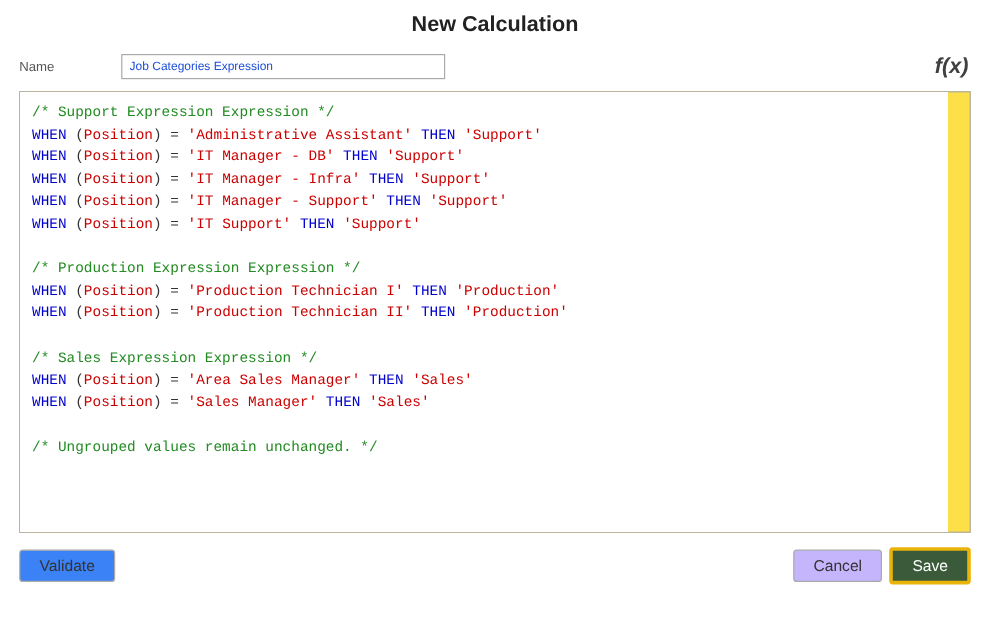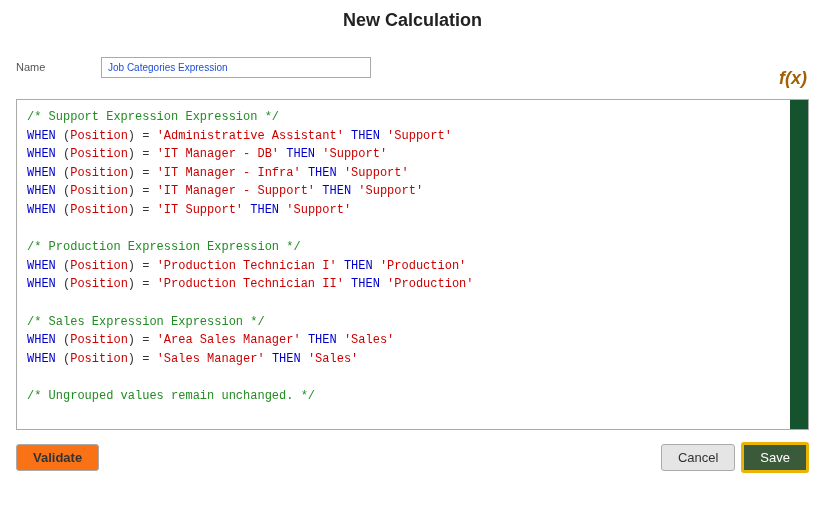--- a/index.html
+++ b/index.html
@@ -43,37 +43,36 @@
     }
     .name-input {
       width: 270px;
     }
     .desc-input {
       width: 660px;
       height: 34px;
     }
     .fx-icon {
       margin-left: auto;
-      color: #a16207;
+      color: #404040;
       font-style: italic;
       font-size: 18px;
       font-weight: bold;
       padding-right: 2px;
-      margin-top: 23px;
     }
     .name-row {
       position: relative;
     }
     .code-area-wrapper {
       border: 1px solid #aaa;
       margin: 0 0 12px 0;
-      height: 331px;
+      height: 368px;
       overflow: hidden;
       position: relative;
-      background: #14532d;
+      background: #fde047;
     }
     
     .code-pre {
       width: calc(100% - 18px);
       height: 100%;
       padding: 8px 10px;
       font-family: 'Courier New', Courier, monospace;
       font-size: 12px;
       line-height: 1.55;
       overflow-y: scroll;
@@ -94,26 +93,25 @@
       padding: 0 0 4px 0;
     }
     .btn {
       padding: 5px 16px;
       font-size: 13px;
       border: 1px solid #aaa;
       cursor: pointer;
       border-radius: 3px;
     }
     .btn-validate {
-      background: #f97316;
+      background: #3b82f6;
       color: #333;
-      font-weight: bold;
     }
     .btn-cancel {
-      background: #e5e5e5;
+      background: #c4b5fd;
       color: #333;
       margin-right: 6px;
     }
     .btn-save {
       background: #3a5a3a;
       color: #fff;
       border: 3px solid #eab308;
     }
     .right-btns {
       display: flex;

